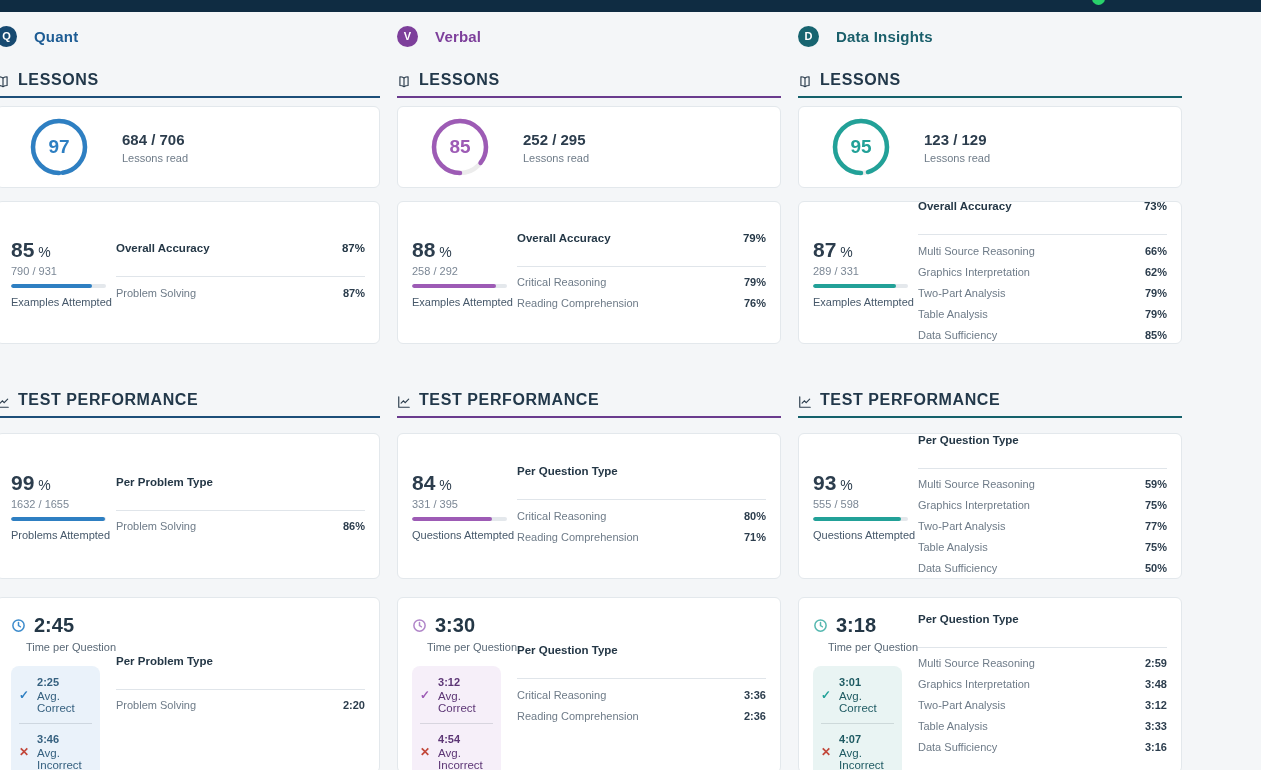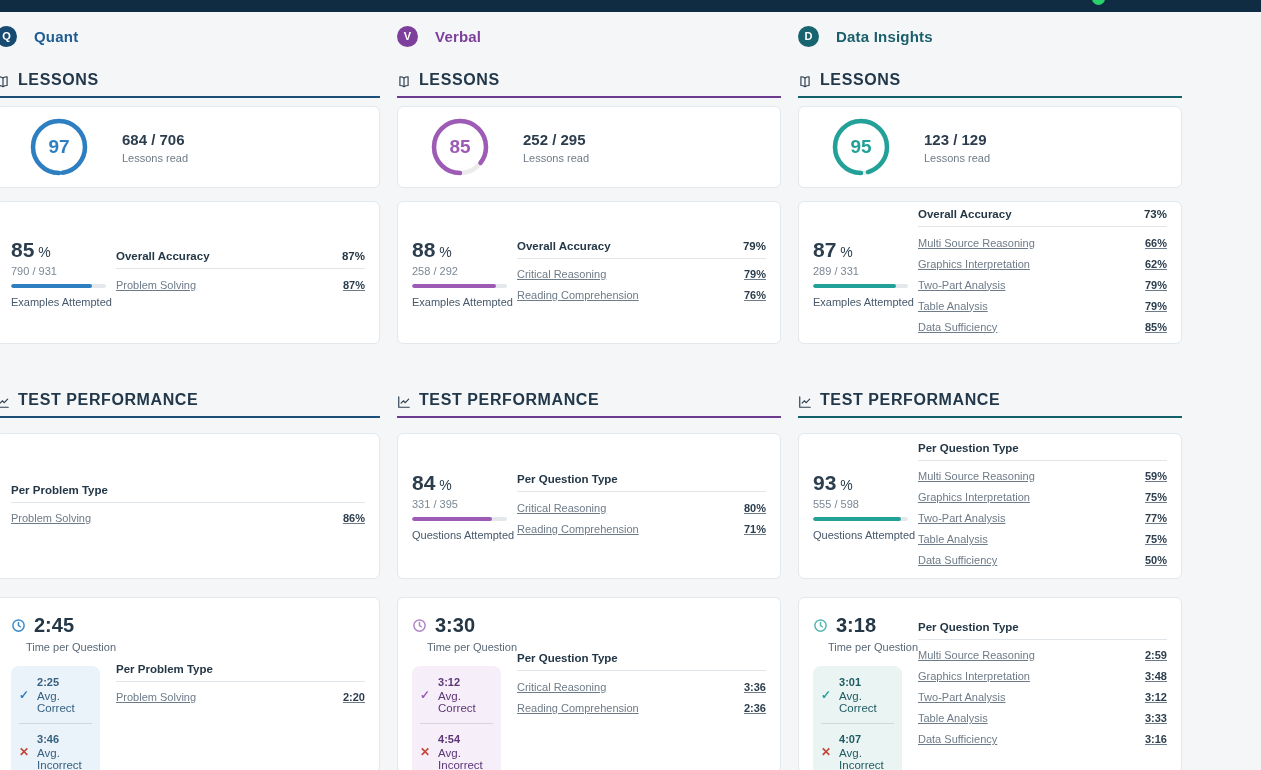--- a/index.html
+++ b/index.html
@@ -39,22 +39,22 @@
   .stat{width:105px;flex:0 0 105px;}
   .stat-pct{color:#2c3d4d;font-size:21px;font-weight:bold;}
   .pct-sign{font-size:14px;font-weight:normal;margin-left:4px;}
   .stat-frac{font-size:11px;color:#7b8795;margin-top:3px;}
   .bar{width:95px;height:4px;border-radius:2px;background:#e4e8ec;margin:7px 0 8px 0;overflow:hidden;}
   .bar-fill{height:100%;border-radius:2px;background:var(--accent);}
   .stat-lbl{font-size:11px;color:#46586a;}
 
   .list{flex:1;font-size:11px;}
   .list-hdr{display:flex;justify-content:space-between;align-items:baseline;font-size:11.5px;
-    font-weight:bold;color:#243746;padding-bottom:6px;border-bottom:1px solid #e0e5ea;margin-bottom:5px;}
-  .list-row{display:flex;justify-content:space-between;align-items:flex-end;padding:4.5px 0;color:#6e7b88;text-decoration:underline;}
+    font-weight:bold;color:#243746;padding-bottom:22px;border-bottom:1px solid #e0e5ea;margin-bottom:5px;}
+  .list-row{display:flex;justify-content:space-between;align-items:flex-end;padding:4.5px 0;color:#6e7b88;}
   .list-val{font-weight:bold;color:#2c3d4d;}
 
   .time-card{margin-top:18px;height:176px;display:flex;align-items:flex-start;padding:0 14px;}
   .time-left{width:105px;flex:0 0 105px;}
   .time-head{margin-top:16px;display:flex;align-items:center;gap:8px;}
   .clock{width:15px;height:15px;display:inline-flex;}
   .clock svg{width:15px;height:15px;}
   .time-val{font-size:20px;font-weight:bold;color:#243746;}
   .time-lbl{font-size:11px;color:#5a6977;margin-top:4px;text-align:right;}
   .avg-box{margin-top:13px;width:89px;box-sizing:border-box;background:var(--box-bg);
@@ -133,20 +133,28 @@
         <span class="hdr-icon">
           <svg viewBox="0 0 24 24" fill="none" stroke="#2d3e4e" stroke-width="2" stroke-linecap="round">
               <path d="M3 3v18h18"></path>
               <path d="M7 14l4-4 3 3 6-6"></path>
             </svg>
         </span>
         <span class="hdr-label">TEST PERFORMANCE</span>
       </div>
 
       <div class="card split-card test-card">
+        <div class="stat">
+          <div class="stat-pct"><span>99</span><span class="pct-sign">%</span></div>
+          <div class="stat-frac">1632 / 1655</div>
+          <div class="bar">
+              <div class="bar-fill" style="width: 99%;"></div>
+            </div>
+          <div class="stat-lbl">Problems Attempted</div>
+        </div>
         <div class="list">
           <div class="list-hdr">
               <span>Per Problem Type</span>
             </div>
           <div class="list-row">
               <span>Problem Solving</span>
               <span class="list-val">86%</span>
             </div>
         </div>
       </div>

